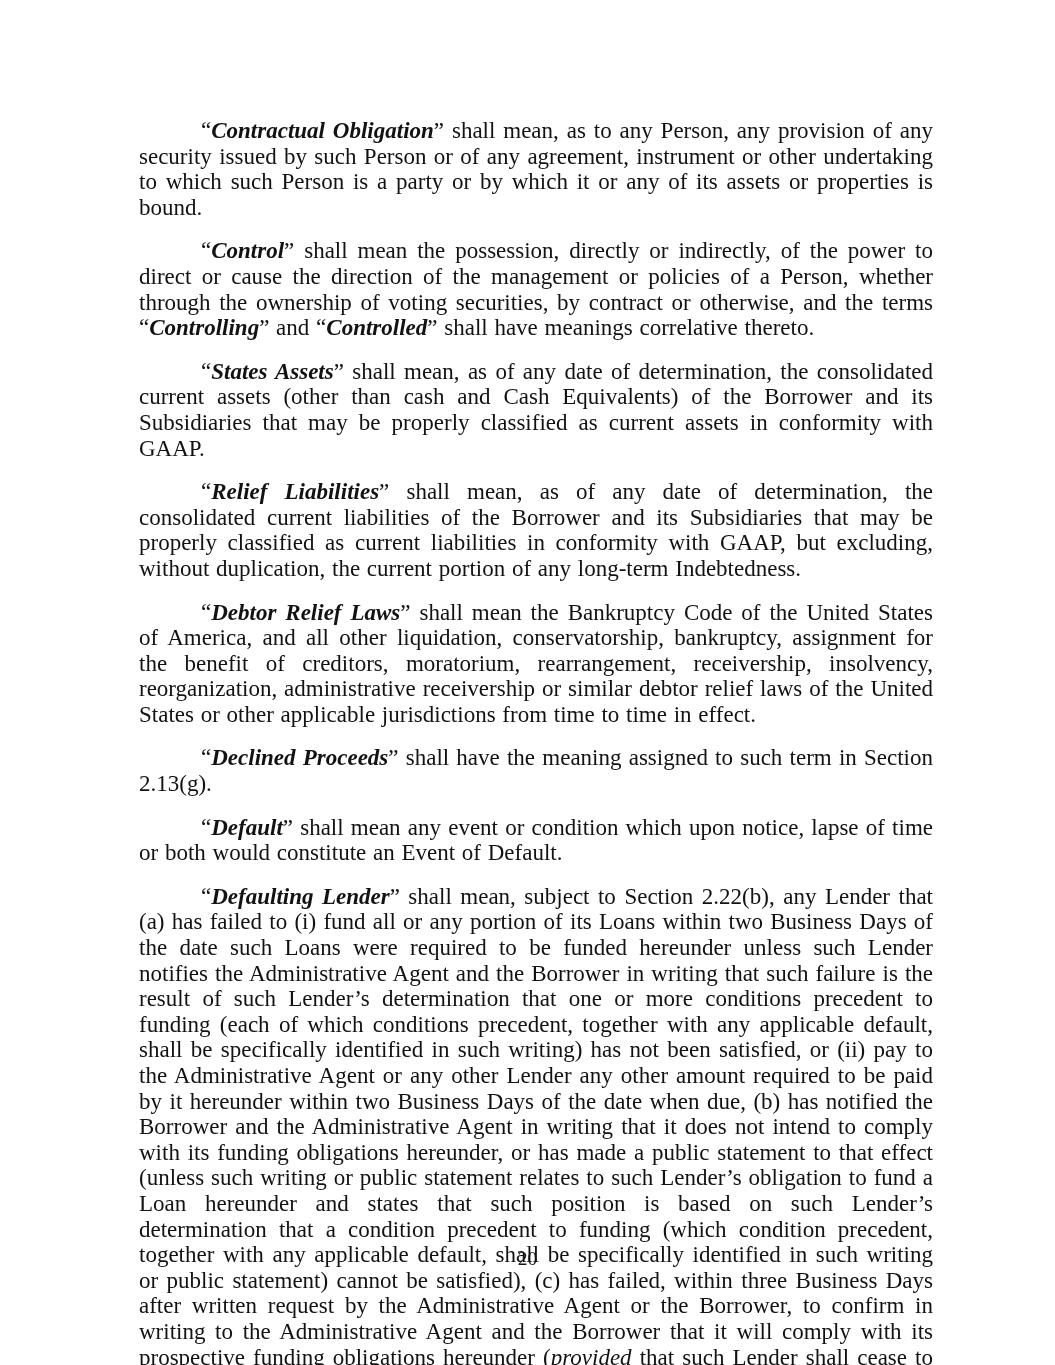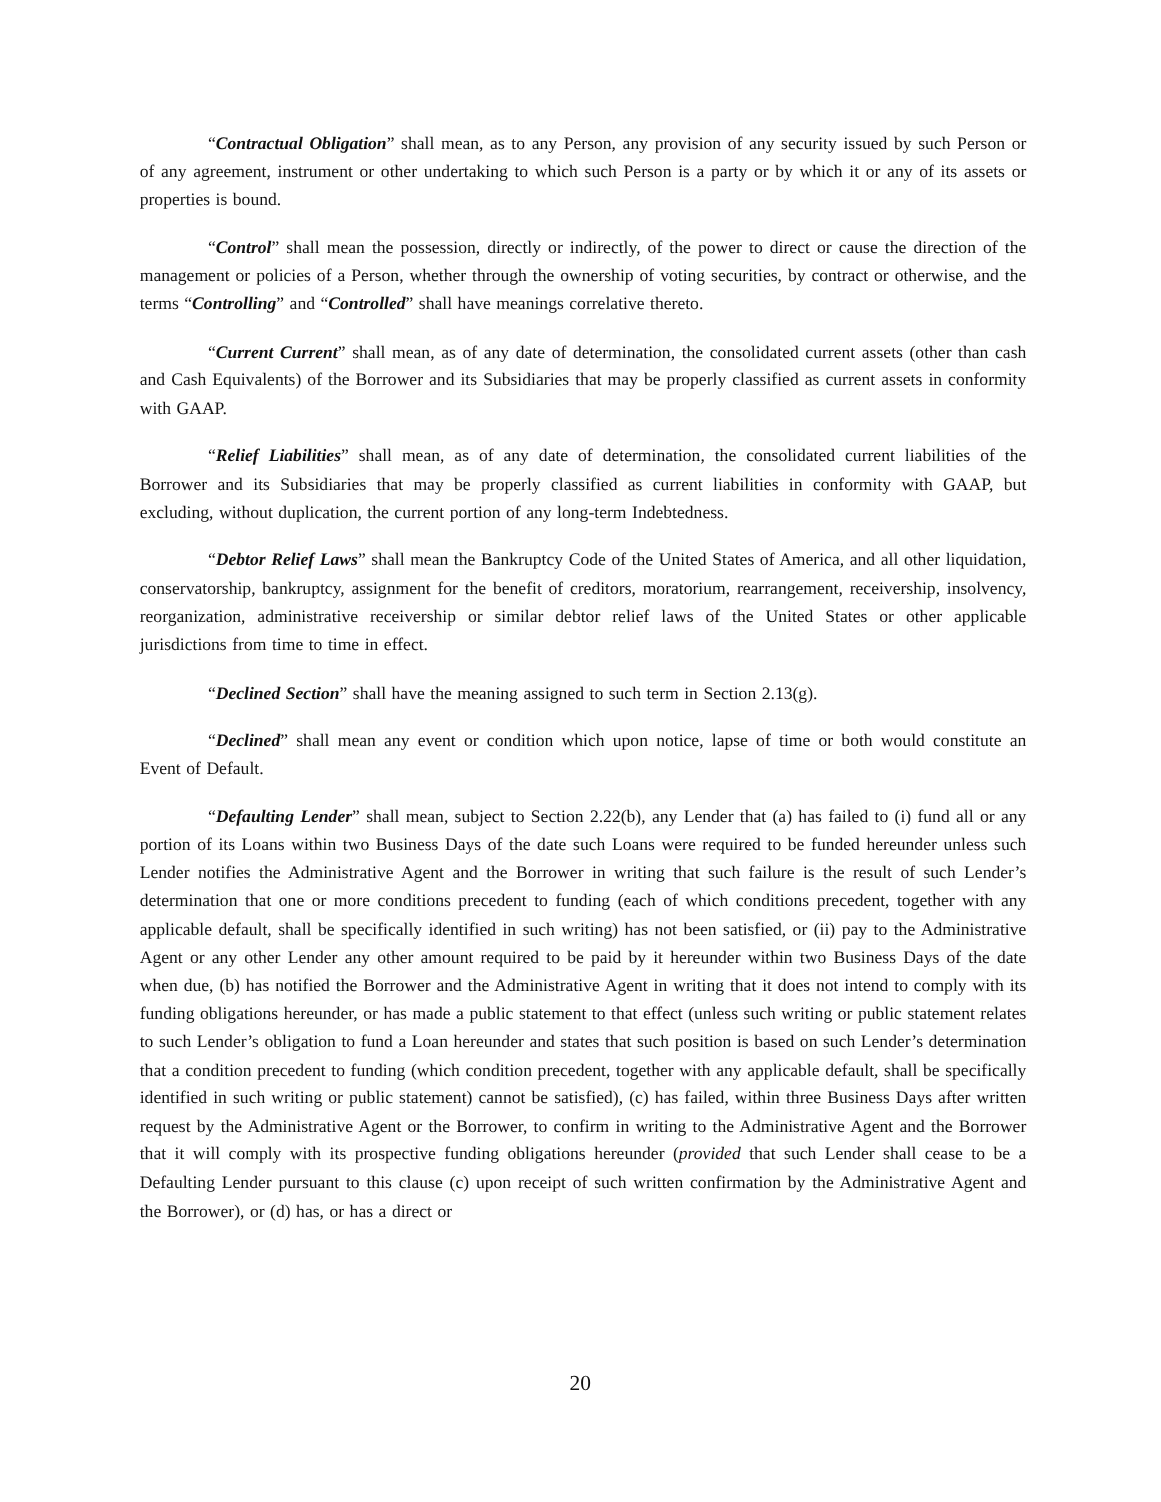--- a/index.html
+++ b/index.html
@@ -14,22 +14,22 @@
     font-family: "Liberation Serif", "DejaVu Serif", serif;
     color: #121212;
   }
   .doc-page {
     position: absolute;
     left: 123px;
     top: 118px;
     width: 810px;
   }
   .doc-page p {
-    margin: 0 0 18px 4px;
-    font-size: 16px;
+    margin: 0 0 18px 16px;
+    font-size: 23px;
     line-height: 25.6px;
     text-indent: 62px;
     text-align: justify;
     word-spacing: 1px;
   }
   .rb { font-weight: bold; }
   .ri { font-style: italic; }
   .ru { }
   .page-number {
     position: absolute;
@@ -39,21 +39,21 @@
     text-align: center;
     font-size: 19.5px;
   }
 </style>
 </head>
 <body>
 
 <div class="doc-page">
   <p><span>“</span><span class="rb ri">Contractual Obligation</span><span>” shall mean, as to any Person, any provision of any security issued by such Person or of any agreement, instrument or other undertaking to which such Person is a party or by which it or any of its assets or properties is bound.</span></p>
   <p><span>“</span><span class="rb ri">Control</span><span>” shall mean the possession, directly or indirectly, of the power to direct or cause the direction of the management or policies of a Person, whether through the ownership of voting securities, by contract or otherwise, and the terms “</span><span class="rb ri">Controlling</span><span>” and “</span><span class="rb ri">Controlled</span><span>” shall have meanings correlative thereto.</span></p>
-  <p><span>“</span><span class="rb ri">Current Current</span><span>” shall mean, as of any date of determination, the consolidated current assets (other than cash and Cash Equivalents) of the Borrower and its Subsidiaries that may be properly classified as current assets in conformity with GAAP.</span></p>
+  <p><span>“</span><span class="rb ri">States Assets</span><span>” shall mean, as of any date of determination, the consolidated current assets (other than cash and Cash Equivalents) of the Borrower and its Subsidiaries that may be properly classified as current assets in conformity with GAAP.</span></p>
   <p><span>“</span><span class="rb ri">Relief Liabilities</span><span>” shall mean, as of any date of determination, the consolidated current liabilities of the Borrower and its Subsidiaries that may be properly classified as current liabilities in conformity with GAAP, but excluding, without duplication, the current portion of any long-term Indebtedness.</span></p>
   <p><span>“</span><span class="rb ri">Debtor Relief Laws</span><span>” shall mean the Bankruptcy Code of the United States of America, and all other liquidation, conservatorship, bankruptcy, assignment for the benefit of creditors, moratorium, rearrangement, receivership, insolvency, reorganization, administrative receivership or similar debtor relief laws of the United States or other applicable jurisdictions from time to time in effect.</span></p>
-  <p><span>“</span><span class="rb ri">Declined Section</span><span>” shall have the meaning assigned to such term in </span><span class="ru">Section 2.13(g)</span><span>.</span></p>
-  <p><span>“</span><span class="rb ri">Declined</span><span>” shall mean any event or condition which upon notice, lapse of time or both would constitute an Event of Default.</span></p>
+  <p><span>“</span><span class="rb ri">Declined Proceeds</span><span>” shall have the meaning assigned to such term in </span><span class="ru">Section 2.13(g)</span><span>.</span></p>
+  <p><span>“</span><span class="rb ri">Default</span><span>” shall mean any event or condition which upon notice, lapse of time or both would constitute an Event of Default.</span></p>
   <p><span>“</span><span class="rb ri">Defaulting Lender</span><span>” shall mean, subject to </span><span class="ru">Section 2.22(b)</span><span>, any Lender that (a) has failed to (i) fund all or any portion of its Loans within two Business Days of the date such Loans were required to be funded hereunder unless such Lender notifies the Administrative Agent and the Borrower in writing that such failure is the result of such Lender’s determination that one or more conditions precedent to funding (each of which conditions precedent, together with any applicable default, shall be specifically identified in such writing) has not been satisfied, or (ii) pay to the Administrative Agent or any other Lender any other amount required to be paid by it hereunder within two Business Days of the date when due, (b) has notified the Borrower and the Administrative Agent in writing that it does not intend to comply with its funding obligations hereunder, or has made a public statement to that effect (unless such writing or public statement relates to such Lender’s obligation to fund a Loan hereunder and states that such position is based on such Lender’s determination that a condition precedent to funding (which condition precedent, together with any applicable default, shall be specifically identified in such writing or public statement) cannot be satisfied), (c) has failed, within three Business Days after written request by the Administrative Agent or the Borrower, to confirm in writing to the Administrative Agent and the Borrower that it will comply with its prospective funding obligations hereunder (</span><span class="ri">provided</span><span> that such Lender shall cease to be a Defaulting Lender pursuant to this </span><span class="ru">clause (c)</span><span> upon receipt of such written confirmation by the Administrative Agent and the Borrower), or (d) has, or has a direct or</span></p>
 </div>
 
 <div class="page-number">20</div>
 
 </body></html>

